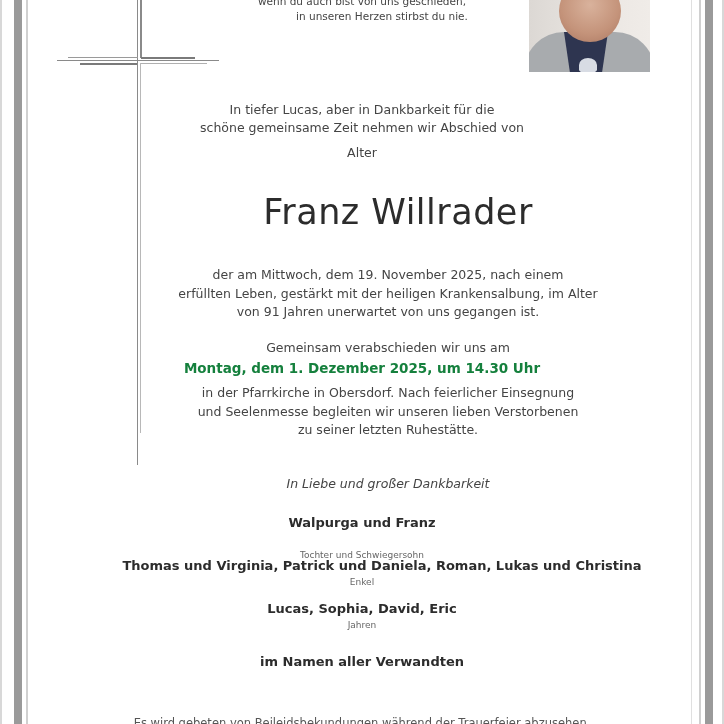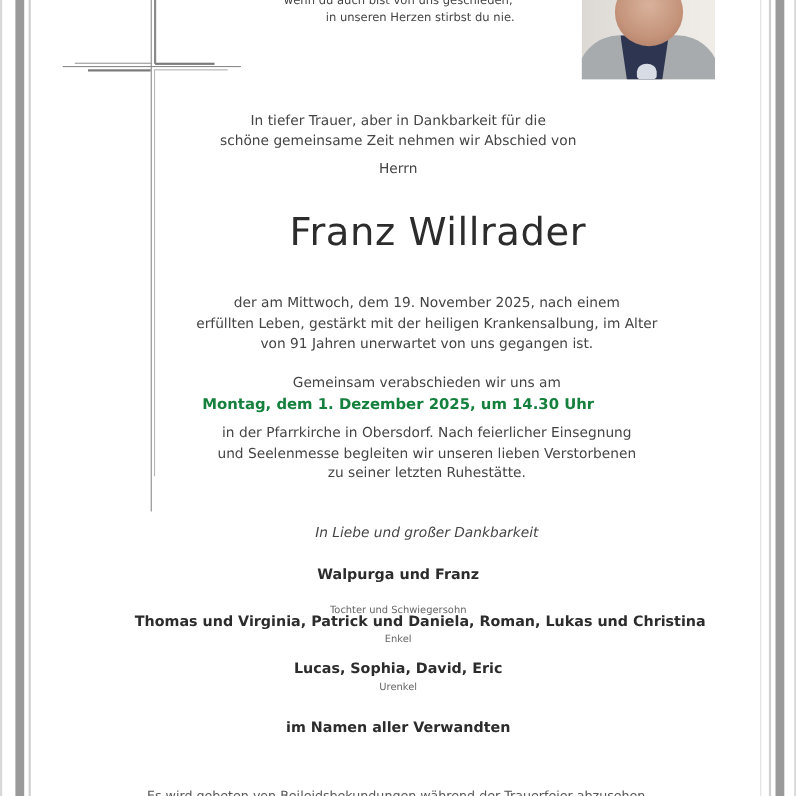--- a/index.html
+++ b/index.html
@@ -131,23 +131,23 @@
 <div class="text verse" style="top:9px;padding-left:20px;">in unseren Herzen stirbst du nie.</div>
 
 <div class="photo">
   <div class="bg-wall"></div>
   <div class="sweater"></div>
   <div class="shirt"></div>
   <div class="face"></div>
   <div class="collar"></div>
 </div>
 
-<div class="text intro" style="top:100px;">In tiefer Trauer, aber in Dankbarkeit für die</div>
+<div class="text intro" style="top:100px;">In tiefer Lucas, aber in Dankbarkeit für die</div>
 <div class="text intro" style="top:118px;">schöne gemeinsame Zeit nehmen wir Abschied von</div>
-<div class="text herrn" style="top:145px;">Herrn</div>
+<div class="text herrn" style="top:145px;">Alter</div>
 
 <div class="text name" style="top:192px;">Franz Willrader</div>
 
 <div class="text body-text" style="top:265px;">der am Mittwoch, dem 19. November 2025, nach einem</div>
 <div class="text body-text" style="top:284px;">erfüllten Leben, gestärkt mit der heiligen Krankensalbung, im Alter</div>
 <div class="text body-text" style="top:302px;">von 91 Jahren unerwartet von uns gegangen ist.</div>
 
 <div class="text body-text" style="top:338px;">Gemeinsam verabschieden wir uns am</div>
 <div class="text bold-date" style="top:360px;">Montag, dem 1. Dezember 2025, um 14.30 Uhr</div>
 <div class="text body-text" style="top:383px;">in der Pfarrkirche in Obersdorf. Nach feierlicher Einsegnung</div>
@@ -156,17 +156,17 @@
 
 <div class="text body-text" style="top:474px;font-style:italic;">In Liebe und großer Dankbarkeit</div>
 
 <div class="text family-name" style="top:515px;">Walpurga und Franz</div>
 <div class="text family-rel" style="top:550px;">Tochter und Schwiegersohn</div>
 
 <div class="text family-name" style="top:558px;margin-left:20px;">Thomas und Virginia, Patrick und Daniela, Roman, Lukas und Christina</div>
 <div class="text family-rel" style="top:577px;">Enkel</div>
 
 <div class="text family-name" style="top:601px;">Lucas, Sophia, David, Eric</div>
-<div class="text family-rel" style="top:620px;">Urenkel</div>
+<div class="text family-rel" style="top:620px;">Jahren</div>
 
 <div class="text closing" style="top:654px;">im Namen aller Verwandten</div>
 
 <div class="text footer-note" style="top:716px;">Es wird gebeten von Beileidsbekundungen während der Trauerfeier abzusehen.</div>
 
 </body></html>

